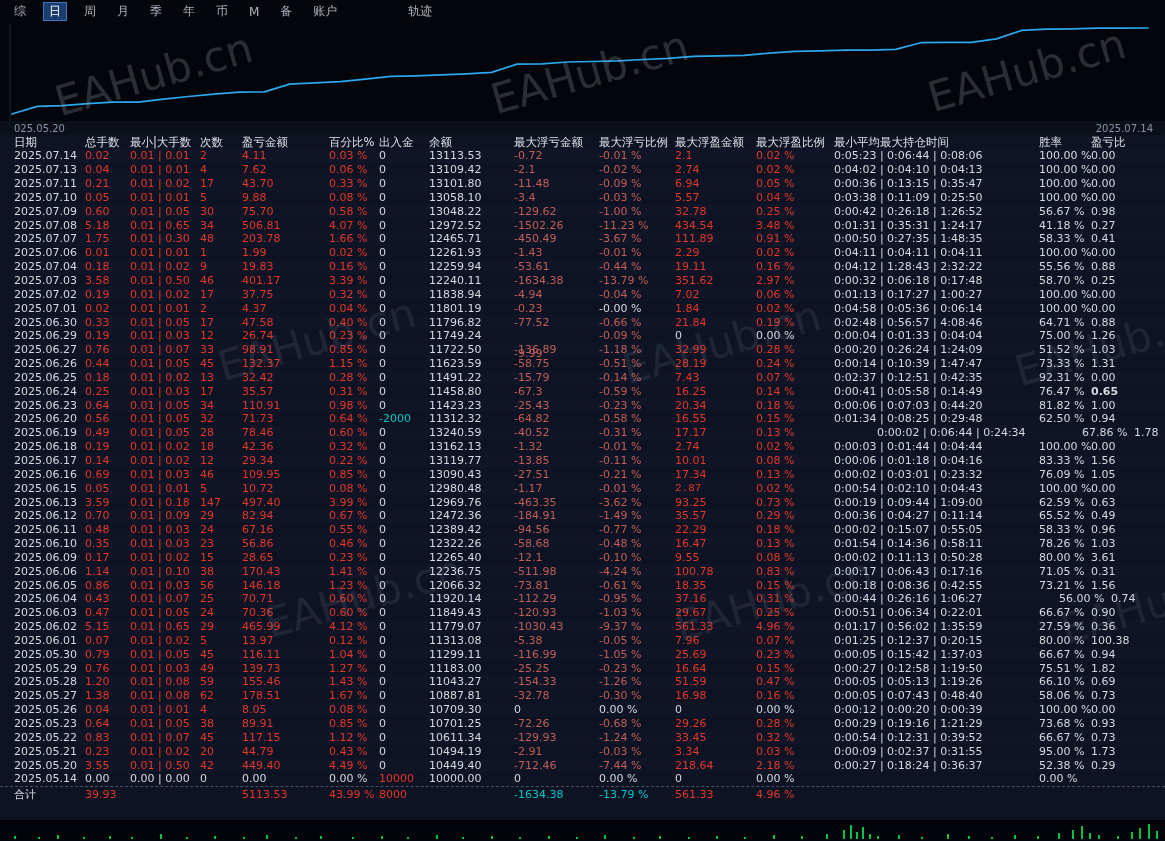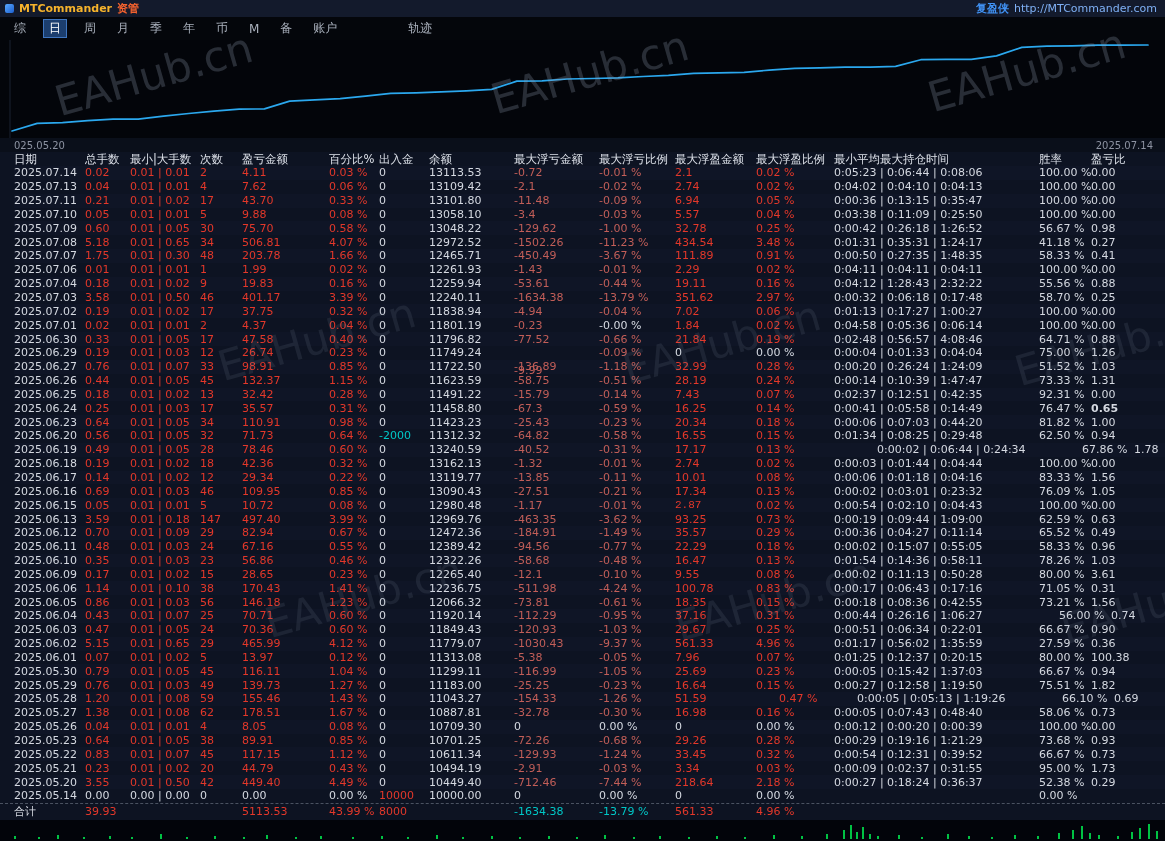--- a/index.html
+++ b/index.html
@@ -53,28 +53,20 @@
 
   
   .wm-layer { position: absolute; inset: 0; pointer-events: none; z-index: 50; }
   .wm { position: absolute; font-size: 42px; color: #93a0b4; transform: rotate(-16deg); white-space: nowrap; }
 </style>
 </head>
 <body>
 
 <div class="window">
 
-  <div class="titlebar">
-    <span class="app-icon"></span>
-    <span class="app-title-main">MTCommander</span>
-    <span class="app-title-suffix">资管</span>
-    <span class="tb-spacer"></span>
-    <span class="brand">复盈侠</span>
-    <span class="url">http://MTCommander.com</span>
-  </div>
 
   <div class="menubar" id="menubar">
       <span class="menu-item">综</span>
       <span class="menu-item active">日</span>
       <span class="menu-item">周</span>
       <span class="menu-item">月</span>
       <span class="menu-item">季</span>
       <span class="menu-item">年</span>
       <span class="menu-item">币</span>
       <span class="menu-item">M</span>
@@ -765,21 +757,21 @@
           <span class="tcell" style="width: 45px; color: var(--red);">1.20</span>
           <span class="tcell" style="width: 70px; color: var(--red);">0.01 | 0.08</span>
           <span class="tcell" style="width: 42px; color: var(--red);">59</span>
           <span class="tcell" style="width: 87px; color: var(--red);">155.46</span>
           <span class="tcell" style="width: 50px; color: var(--red);">1.43 %</span>
           <span class="tcell" style="width: 50px; color: var(--txt);">0</span>
           <span class="tcell" style="width: 85px; color: var(--txt);">11043.27</span>
           <span class="tcell" style="width: 85px; color: var(--dimred);">-154.33</span>
           <span class="tcell" style="width: 76px; color: var(--dimred);">-1.26 %</span>
           <span class="tcell" style="width: 81px; color: var(--red);">51.59</span>
-          <span class="tcell" style="width: 78px; color: var(--red); margin-left: 23px;">0.47 %</span>
+          <span class="tcell" style="width: 78px; color: var(--red);">0.47 %</span>
           <span class="tcell" style="width: 205px; color: var(--txt);">0:00:05 | 0:05:13 | 1:19:26</span>
           <span class="tcell" style="width: 52px; color: var(--txt);">66.10 %</span>
           <span class="tcell" style="width: 60px; color: var(--txt);">0.69</span>
         </div>
         <div class="trow">
           <span class="tcell" style="width: 71px; color: var(--txt);">2025.05.27</span>
           <span class="tcell" style="width: 45px; color: var(--red);">1.38</span>
           <span class="tcell" style="width: 70px; color: var(--red);">0.01 | 0.08</span>
           <span class="tcell" style="width: 42px; color: var(--red);">62</span>
           <span class="tcell" style="width: 87px; color: var(--red);">178.51</span>

